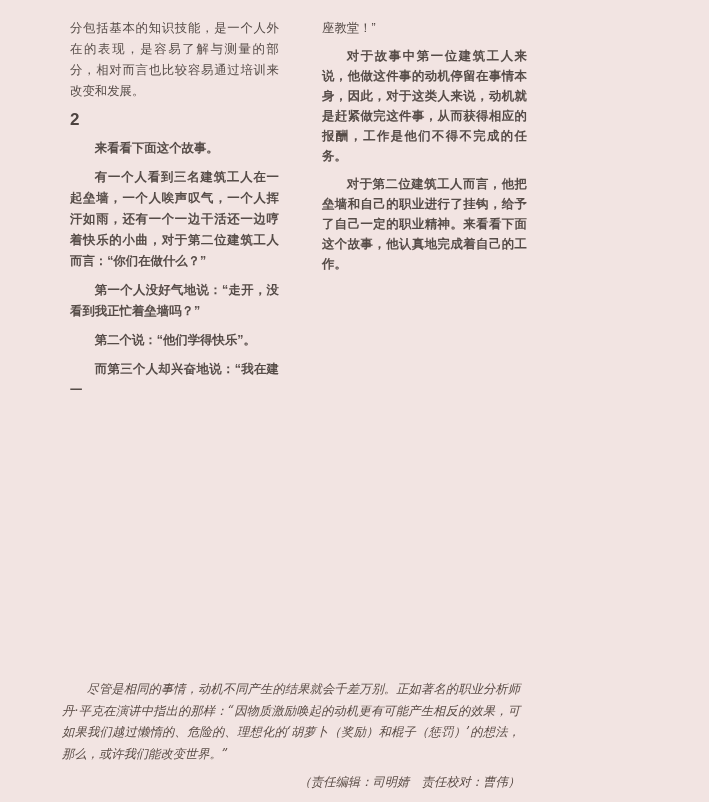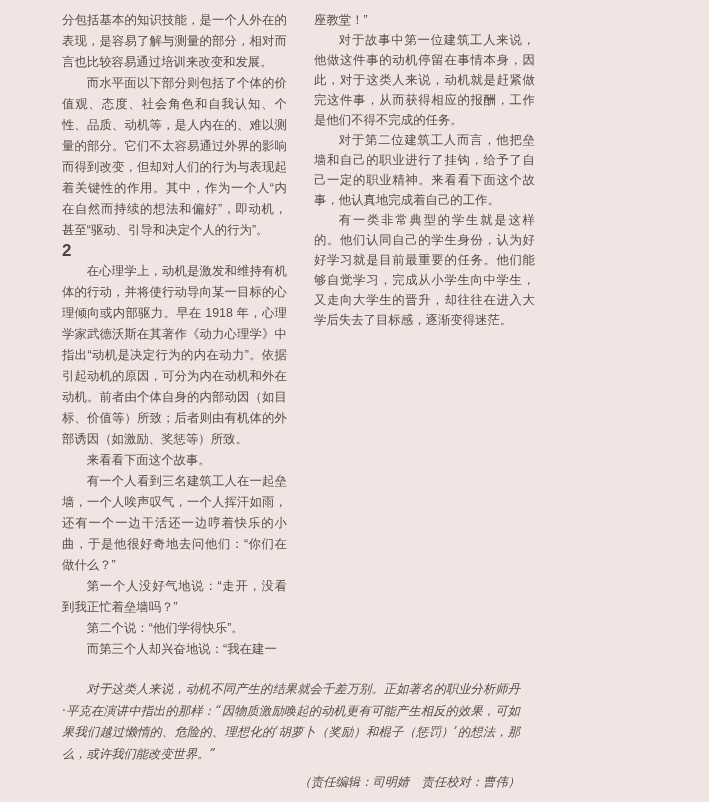--- a/index.html
+++ b/index.html
@@ -16,22 +16,22 @@
     top: 10px;
     text-align: justify;
     text-justify: inter-character;
     color: #564c48;
     font-size: 12.4px;
     letter-spacing: 0px;
     word-break: break-all;
   }
   .col-left  { left: 62px;  width: 225px; line-height: 21px; }
   .col-right { left: 314px; width: 221px; line-height: 20px; }
-  .col p { margin: 0; padding: 0; }
-  .indent { text-indent: 2em; }
+  .col p { margin: 8px; padding: 0; }
+  .indent { text-indent: 2em; font-weight: bold; }
   .noindent { text-indent: 0; }
   .section-heading {
     font-size: 17px;
     font-weight: bold;
     color: #4d4340;
     margin: 14px 0 11px 0;
     text-indent: 0;
     line-height: 20px;
   }
   .note-block {
@@ -64,34 +64,31 @@
     margin: 0;
   }
 </style>
 </head>
 <body>
 
 <div class="page">
 
   <div class="col col-left">
     <p class="noindent">分包括基本的知识技能，是一个人外在的表现，是容易了解与测量的部分，相对而言也比较容易通过培训来改变和发展。</p>
-    <p class="indent">而水平面以下部分则包括了个体的价值观、态度、社会角色和自我认知、个性、品质、动机等，是人内在的、难以测量的部分。它们不太容易通过外界的影响而得到改变，但却对人们的行为与表现起着关键性的作用。其中，作为一个人“内在自然而持续的想法和偏好”，即动机，甚至“驱动、引导和决定个人的行为”。</p>
     <p class="section-heading">2</p>
-    <p class="indent">在心理学上，动机是激发和维持有机体的行动，并将使行动导向某一目标的心理倾向或内部驱力。早在 1918 年，心理学家武德沃斯在其著作《动力心理学》中指出“动机是决定行为的内在动力”。依据引起动机的原因，可分为内在动机和外在动机。前者由个体自身的内部动因（如目标、价值等）所致；后者则由有机体的外部诱因（如激励、奖惩等）所致。</p>
     <p class="indent">来看看下面这个故事。</p>
-    <p class="indent">有一个人看到三名建筑工人在一起垒墙，一个人唉声叹气，一个人挥汗如雨，还有一个一边干活还一边哼着快乐的小曲，于是他很好奇地去问他们：“你们在做什么？”</p>
+    <p class="indent">有一个人看到三名建筑工人在一起垒墙，一个人唉声叹气，一个人挥汗如雨，还有一个一边干活还一边哼着快乐的小曲，对于第二位建筑工人而言：“你们在做什么？”</p>
     <p class="indent">第一个人没好气地说：“走开，没看到我正忙着垒墙吗？”</p>
     <p class="indent">第二个说：“他们学得快乐”。</p>
     <p class="indent">而第三个人却兴奋地说：“我在建一</p>
   </div>
 
   <div class="col col-right">
     <p class="noindent">座教堂！”</p>
     <p class="indent">对于故事中第一位建筑工人来说，他做这件事的动机停留在事情本身，因此，对于这类人来说，动机就是赶紧做完这件事，从而获得相应的报酬，工作是他们不得不完成的任务。</p>
     <p class="indent">对于第二位建筑工人而言，他把垒墙和自己的职业进行了挂钩，给予了自己一定的职业精神。来看看下面这个故事，他认真地完成着自己的工作。</p>
-    <p class="indent">有一类非常典型的学生就是这样的。他们认同自己的学生身份，认为好好学习就是目前最重要的任务。他们能够自觉学习，完成从小学生向中学生，又走向大学生的晋升，却往往在进入大学后失去了目标感，逐渐变得迷茫。</p>
   </div>
 
-  <p class="note-block">对于这类人来说，动机不同产生的结果就会千差万别。正如著名的职业分析师丹·平克在演讲中指出的那样：“因物质激励唤起的动机更有可能产生相反的效果，可如果我们越过懒惰的、危险的、理想化的‘胡萝卜（奖励）和棍子（惩罚）’的想法，那么，或许我们能改变世界。”</p>
+  <p class="note-block">尽管是相同的事情，动机不同产生的结果就会千差万别。正如著名的职业分析师丹·平克在演讲中指出的那样：“因物质激励唤起的动机更有可能产生相反的效果，可如果我们越过懒惰的、危险的、理想化的‘胡萝卜（奖励）和棍子（惩罚）’的想法，那么，或许我们能改变世界。”</p>
 
   <p class="credits">（责任编辑：司明婧　责任校对：曹伟）</p>
 
 </div>
 
 </body></html>

